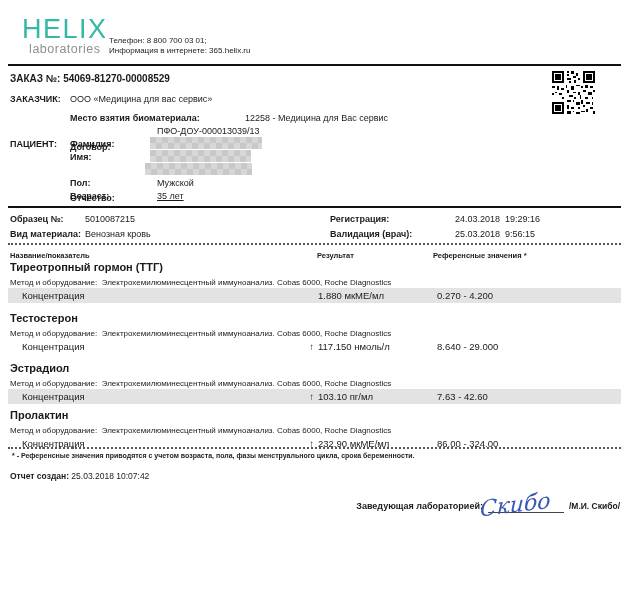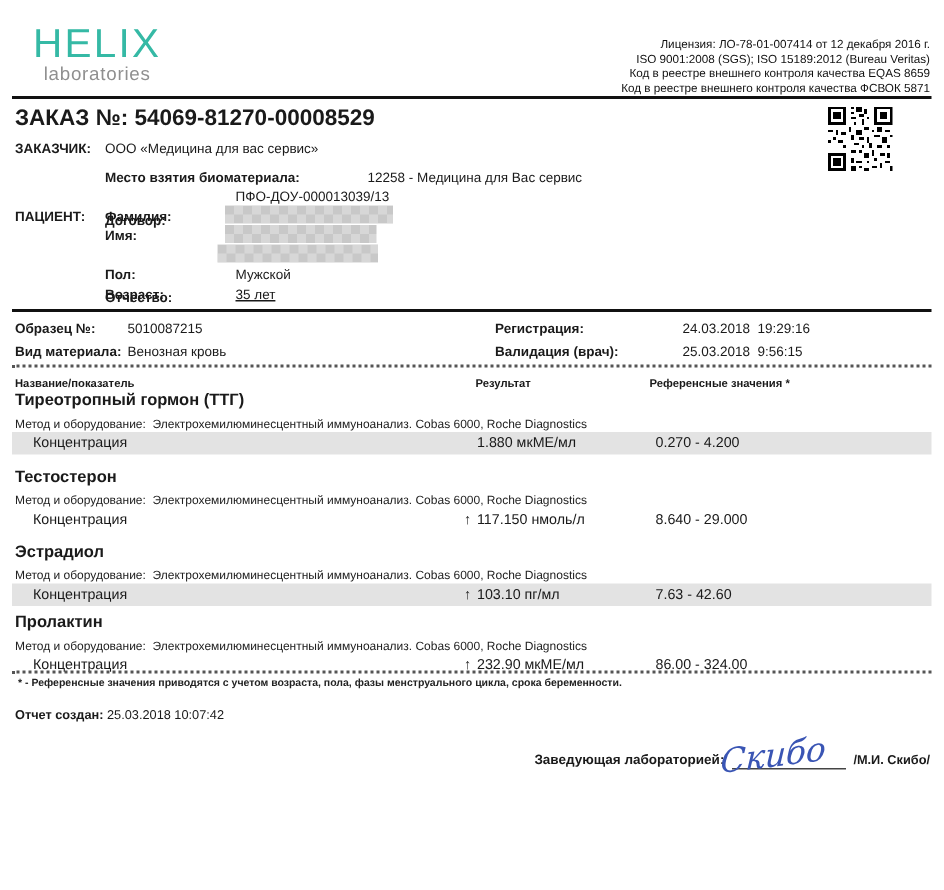--- a/index.html
+++ b/index.html
@@ -1,21 +1,21 @@
 <!DOCTYPE html>
 <html><head>
 <meta charset="utf-8">
 <style>
   html,body { margin:0; padding:0; background:#fff; }
   .page { position:relative; width:629px; height:593px; background:#ffffff;
           font-family:"Liberation Sans", sans-serif; color:#1a1a1a; overflow:hidden; }
   .abs { position:absolute; }
   .b { font-weight:bold; }
   .t9  { font-size:9px;  line-height:12px; }
-  .t95 { font-size:15px; line-height:12px; }
+  .t95 { font-size:10px; line-height:12px; }
   .t8  { font-size:8px;  line-height:10px; }
   .pre { white-space:pre; }
   .logo-name { font-size:27px; letter-spacing:1.5px; line-height:26px; }
   .logo-sub  { font-size:12.5px; letter-spacing:0.5px; color:#8f8f8f;text-align:center; }
   .creds { text-align:right; font-size:7.8px; line-height:9.6px; color:#111; }
   .rule  { border-top:2px solid #111; height:0; }
   .dotted { border-top:2px dotted #555; height:0; }
   .redacted { background:repeating-conic-gradient(#d7d7d7 0% 25%, #c8c8c8 0% 50%) 0 0/12px 12px; }
   .row-hl { background:#e3e3e3; }
   .test { position:absolute; left:8px; width:613px; }
@@ -37,27 +37,25 @@
 </head>
 <body>
 
 <div class="page">
 
   <div class="abs" style="left:22px; top:16px;">
     <div class="logo-name" style="color:#35b9a5;">HELIX</div>
     <div class="logo-sub">laboratories</div>
   </div>
 
+  <div class="abs t8" style="left:109px; top:36px; color:#222;">
+    <div>Телефон: 8 800 700 03 01;</div>
+    <div>Информация в интернете: 365.helix.ru</div>
+  </div>
 
-  <div class="abs creds" style="right:9px; top:25px; width:330px;">
-    <div>Лицензия: ЛО-78-01-007414 от 12 декабря 2016 г.</div>
-    <div>ISO 9001:2008 (SGS); ISO 15189:2012 (Bureau Veritas)</div>
-    <div>Код в реестре внешнего контроля качества EQAS 8659</div>
-    <div>Код в реестре внешнего контроля качества ФСВОК 5871</div>
-  </div>
 
   <div class="abs rule" style="left:8px; top:64px; width:613px;"></div>
 
   <div class="abs t95" style="left:10px; top:73px;">
     <span class="b">ЗАКАЗ №:</span>
     <span class="b">54069-81270-00008529</span>
   </div>
 
   <div class="abs b t9" style="left:10px; top:93px;">ЗАКАЗЧИК:</div>
   <div class="abs t9" style="left:70px; top:93px;">ООО «Медицина для вас сервис»</div>

